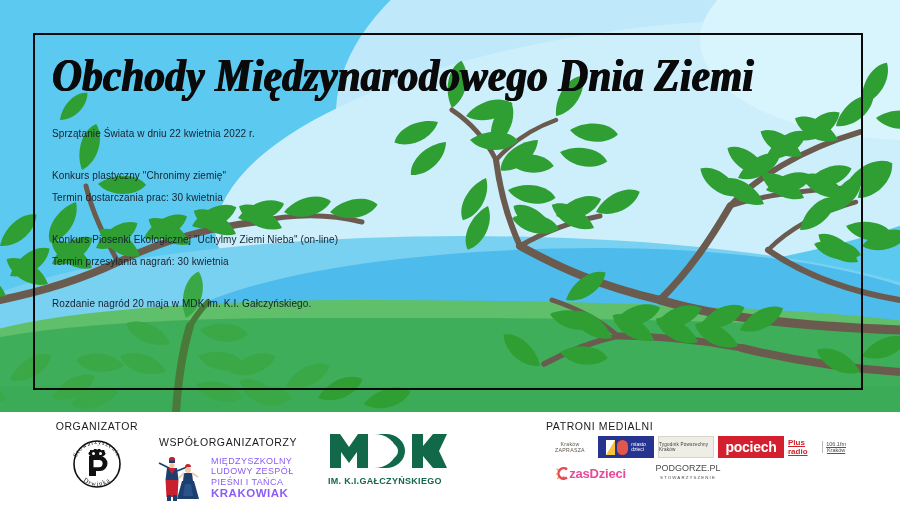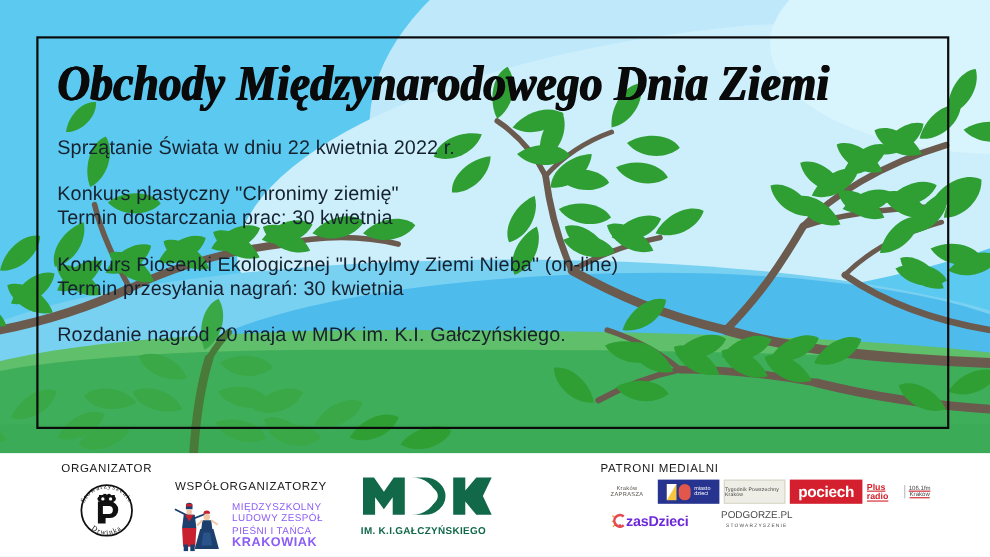--- a/index.html
+++ b/index.html
@@ -103,21 +103,21 @@
     letter-spacing:0.3px;
     white-space:nowrap;
     line-height:1.05;
     text-shadow:1px 0 0 #0a0a0a, -0.5px 0 0 #0a0a0a;
     transform:scaleY(1.12);
     transform-origin:left top;
   }
   .body-lines { margin-top:28px; }
   .body-line {
     font-family:"Liberation Sans", sans-serif;
-    font-size:18px;
+    font-size:10px;
     color:#15212e;
     line-height:22px;
     letter-spacing:0.1px;
     white-space:nowrap;
   }
   .body-gap { height:20px; }
 
   
   .footer {
     position:absolute;
@@ -189,21 +189,21 @@
     color:#3b3b3b; font-size:4.6px; letter-spacing:0.2px;
   }
   .pl-pociech {
     width:66px; background:#d31f2e; color:#fff;
     font-size:14px; font-weight:bold; letter-spacing:-0.3px;
   }
   .pl-plus {
     width:58px; color:#d21f28; font-size:6px; gap:3px;text-decoration:underline;
   }
   .pl-plus .pp-r { color:#4a4a4a; font-size:5.5px; line-height:6px; text-align:center; border-left:1px solid #bbb; padding-left:3px; }
-  .pl-czas { width:90px; color:#6d28d9; font-size:13px; font-weight:bold; letter-spacing:-0.2px; }
+  .pl-czas { width:90px; color:#ec4899; font-size:13px; font-weight:bold; letter-spacing:-0.2px; }
   .pl-podgorze { width:96px; color:#4a4a4a; font-size:9px; flex-direction:column; line-height:10px; }
   .pl-podgorze .pg-sub { font-size:4.4px; letter-spacing:1.1px; }
 </style>
 </head>
 <body>
 
 <div id="poster">
 
   <div class="scene">
     <div class="sky-base"></div>

